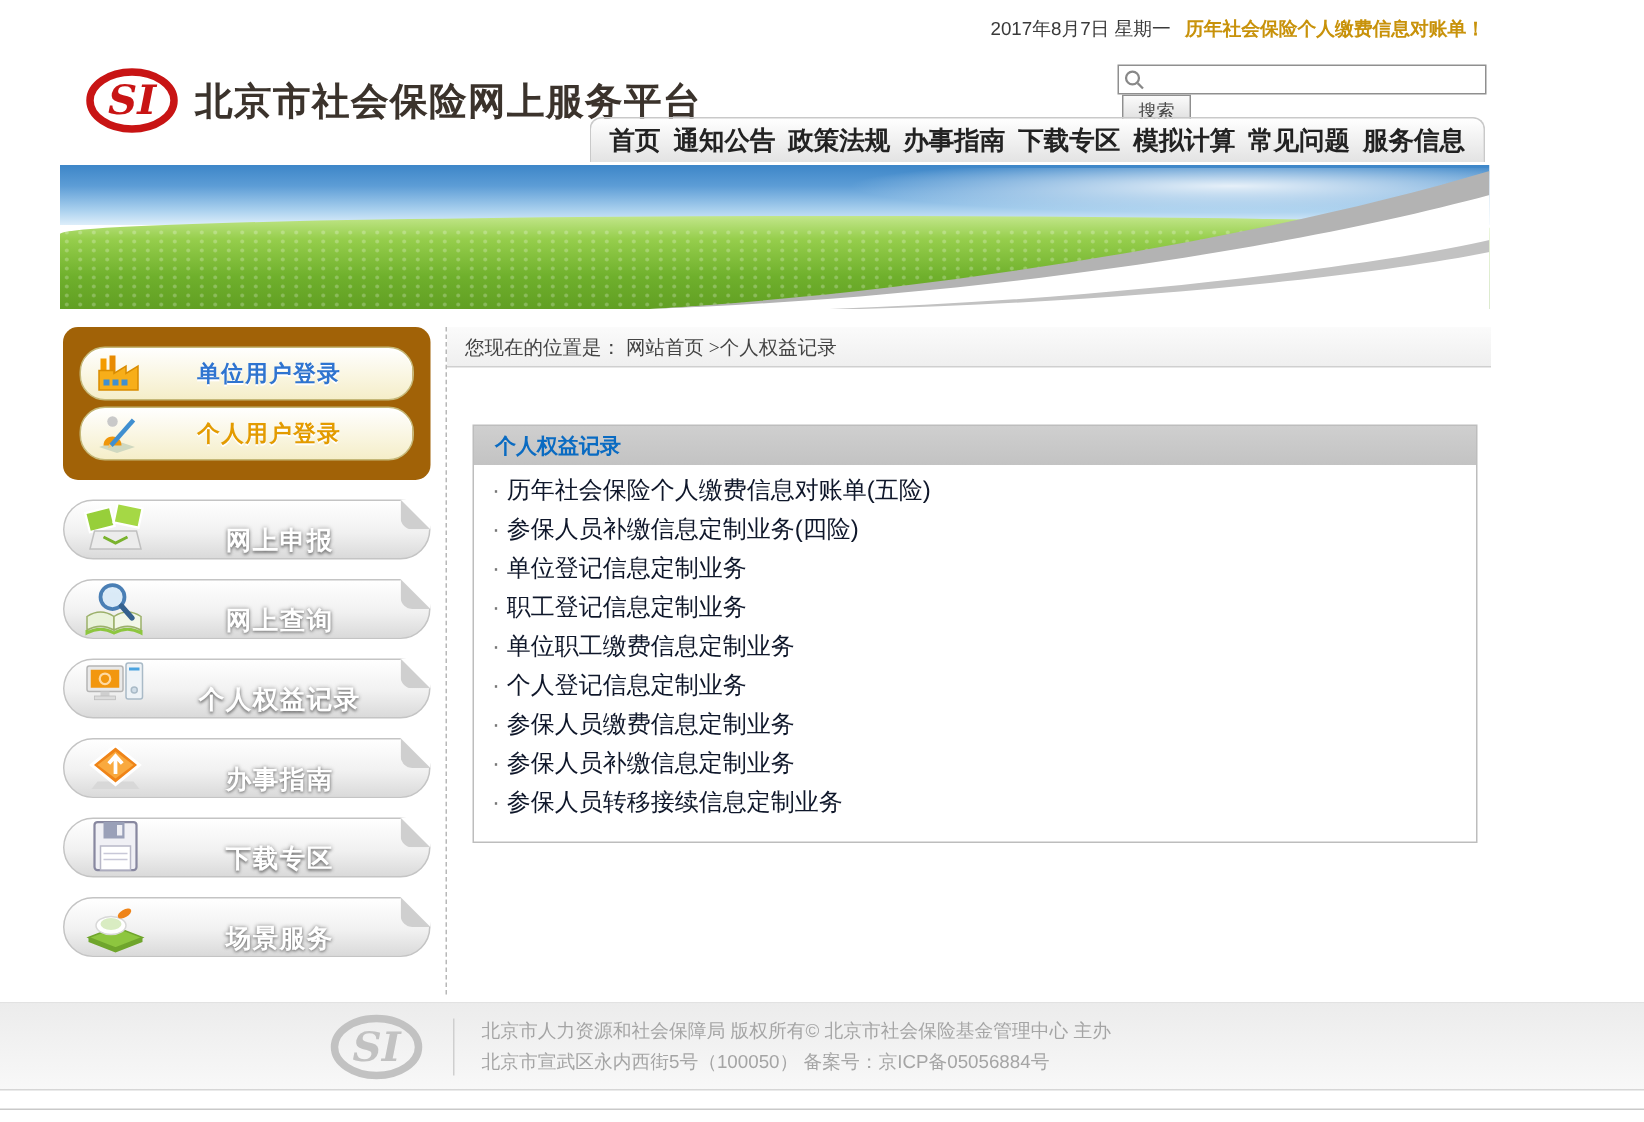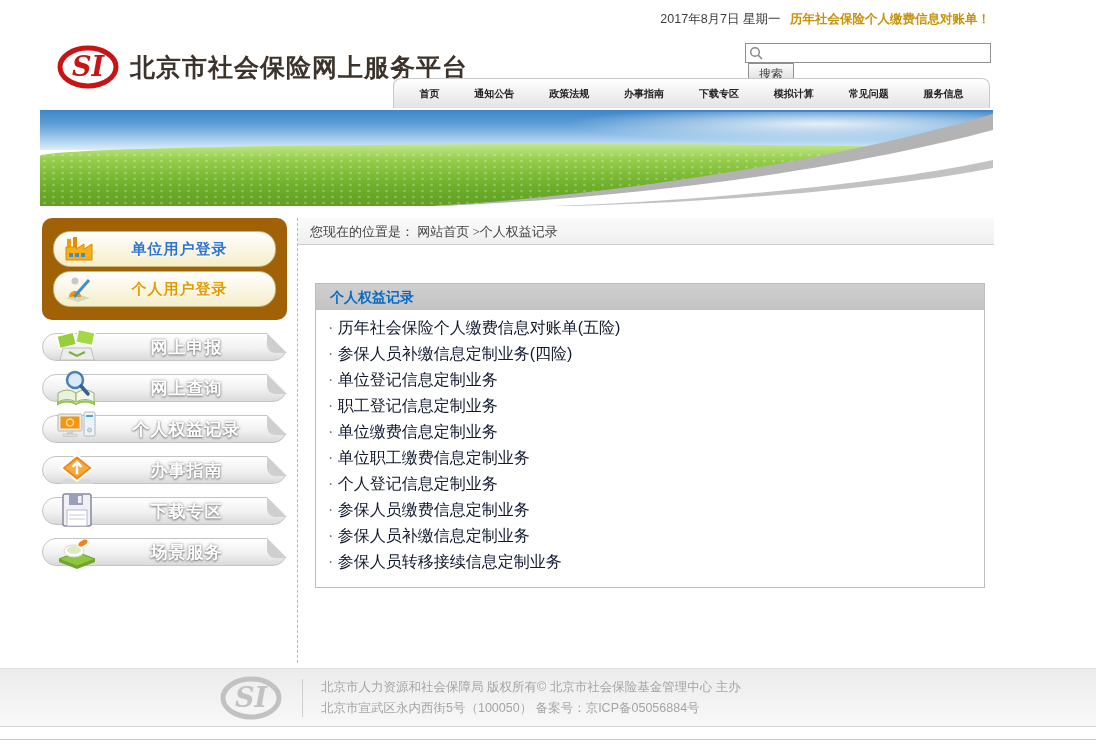--- a/index.html
+++ b/index.html
@@ -16,21 +16,21 @@
   .search{position:absolute;left:745px;top:43px;width:246px;height:22px;display:flex;flex-direction:column;}
   .search-input-wrap{position:relative;flex:1;}
   .search-input{width:100%;height:20px;box-sizing:border-box;border:1px solid #8f8f8f;padding:0 4px 0 22px;font-size:12px;outline:none;}
   .search-input-wrap svg{position:absolute;left:4px;top:3px;}
   .search-btn{width:46px;height:22px;margin-left:3px;background:linear-gradient(#fbfbfb,#d9d9d9);border:1px solid #8f8f8f;font-size:12px;color:#444;cursor:pointer;line-height:18px;}
   
   .nav{position:absolute;left:393px;top:78px;width:597px;height:30px;
     background:linear-gradient(#ffffff,#e3e3e3);
     border:1px solid #c9c9c9;border-bottom:none;border-radius:8px 8px 0 0;
     display:flex;align-items:center;justify-content:space-around;padding:0 8px;box-sizing:border-box;}
-  .nav-item{font-size:10px;font-weight:bold;color:#222;cursor:pointer;white-space:nowrap;}
+  .nav-item{font-size:17px;font-weight:bold;color:#222;cursor:pointer;white-space:nowrap;}
   
   .banner{position:absolute;left:40px;top:110px;width:953px;height:96px;overflow:hidden;}
   .sky{position:absolute;left:0;top:0;right:0;height:40px;
     background:linear-gradient(180deg,#3d86c8 0%,#5d9dd6 35%,#a9d0ee 75%,#ddeefa 100%);}
   .cloud{position:absolute;left:55%;top:2px;width:45%;height:30px;
     background:radial-gradient(ellipse at 60% 40%,rgba(255,255,255,.85),rgba(255,255,255,0) 70%);}
   .grass{position:absolute;left:0;top:34px;right:0;bottom:0;
     background:linear-gradient(180deg,#c2e68a 0%,#96ce4c 25%,#6fb02c 65%,#619f23 100%);
     border-radius:55% 45% 0 0 / 12px 8px 0 0;}
   .grass-speckle{position:absolute;left:0;top:42px;right:0;bottom:0;
@@ -39,23 +39,23 @@
   .swoosh{position:absolute;right:0;bottom:0;}
   
   .sidebar{position:absolute;left:42px;top:218px;width:245px;}
   .login-panel{background:#a16207;border-radius:10px;padding:9px 11px;}
   .login-btn{height:34px;border-radius:17px;border:1px solid #c5b878;position:relative;
     background:linear-gradient(#ffffff,#f5eec9);display:flex;align-items:center;padding:0 10px;margin:4px 0;cursor:pointer;
     box-shadow:inset 0 1px 0 #fff;}
   .login-btn .lbl{flex:1;text-align:center;font-size:15px;font-weight:bold;letter-spacing:1px;text-shadow:0 1px 0 #fff;}
   .login-btn.unit .lbl{color:#2f74d0;}
   .login-btn.person .lbl{color:#e39b00;}
-  .menu-btn{height:28px;margin-top:13px;border-radius:24px;position:relative;cursor:pointer;
+  .menu-btn{height:40px;margin-top:13px;border-radius:24px;position:relative;cursor:pointer;
     background:linear-gradient(180deg,#ffffff 0%,#f1f1f1 55%,#dadada 100%);
-    border:1px solid #c4c4c4;display:flex;align-items:center;padding:0 12px;box-sizing:border-box;}
+    border:1px solid #c4c4c4;display:flex;align-items:flex-end;padding:0 12px;box-sizing:border-box;}
   .menu-btn .fold{position:absolute;top:-1px;right:-1px;width:0;height:0;
     border-top:20px solid #ffffff;border-left:20px solid #cfcfcf;border-bottom-left-radius:8px;}
   .menu-btn .lbl{flex:1;text-align:center;color:#fff;font-size:17px;font-weight:bold;letter-spacing:1px;
     text-shadow:0 1px 2px #7a7a7a,0 0 3px #9a9a9a;}
   
   .dash-sep{position:absolute;left:297px;top:218px;height:445px;border-left:1px dashed #b8b8b8;}
   .breadcrumb{position:absolute;left:298px;top:218px;width:696px;height:27px;
     background:linear-gradient(#fbfbfb,#efefef);border-bottom:1px solid #cfcfcf;
     line-height:27px;padding-left:12px;box-sizing:border-box;font-size:13px;color:#444;font-family:Liberation Serif, serif;}
   .breadcrumb a{color:#444;text-decoration:none;cursor:pointer;}
@@ -232,21 +232,20 @@
   <span>&gt;</span><span>个人权益记录</span>
 </div>
 
 <div class="content-panel">
   <div class="panel-header">个人权益记录</div>
   <div class="panel-list">
     <div class="list-item">历年社会保险个人缴费信息对账单(五险)</div>
     <div class="list-item">参保人员补缴信息定制业务(四险)</div>
     <div class="list-item">单位登记信息定制业务</div>
     <div class="list-item">职工登记信息定制业务</div>
-    <div class="list-item">单位缴费信息定制业务</div>
     <div class="list-item">单位职工缴费信息定制业务</div>
     <div class="list-item">个人登记信息定制业务</div>
     <div class="list-item">参保人员缴费信息定制业务</div>
     <div class="list-item">参保人员补缴信息定制业务</div>
     <div class="list-item">参保人员转移接续信息定制业务</div>
   </div>
 </div>
 
 <div class="footer">
   <div class="footer-inner">

